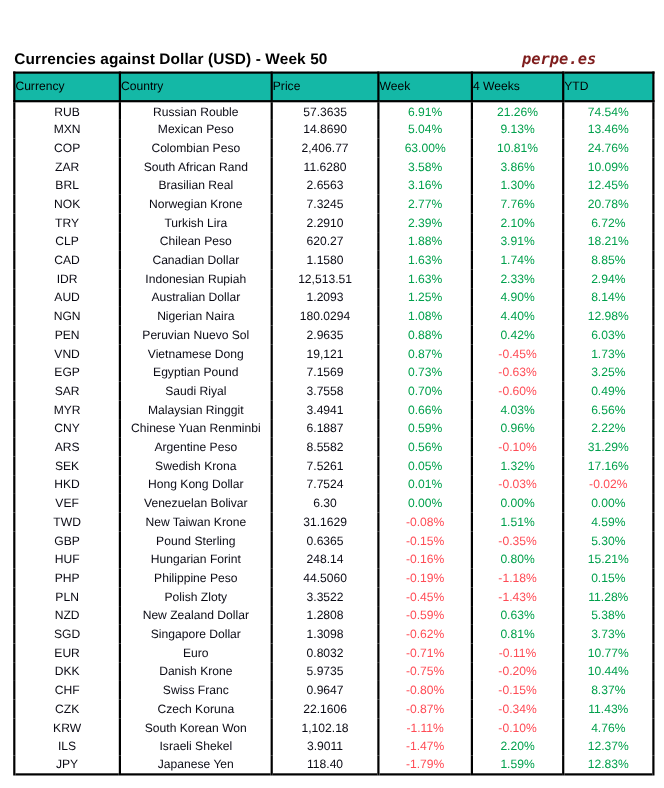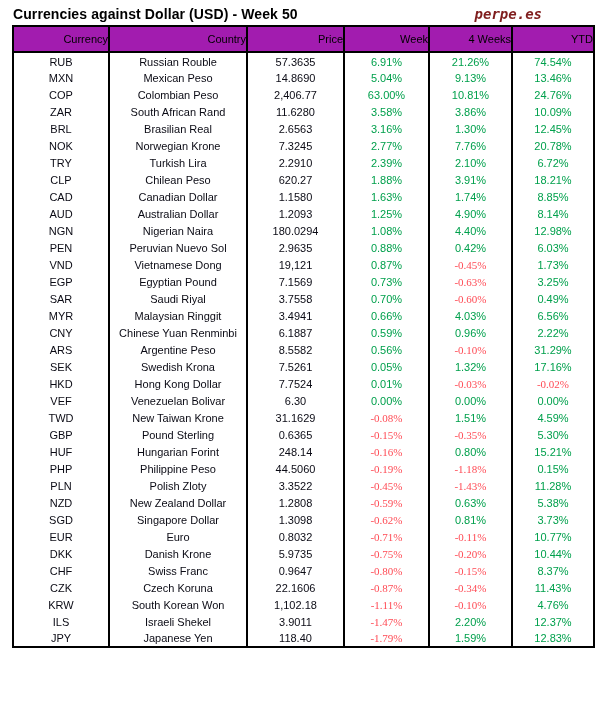--- a/index.html
+++ b/index.html
@@ -2,21 +2,21 @@
 <html style="--pos-color: #00a04c; --neg-color: #ff4b55;"><head>
 <meta charset="utf-8">
 <style>
   * { margin: 0; padding: 0; box-sizing: border-box; }
   html, body {
     width: 604px; height: 716px;
     background: #ffffff;
     font-family: "Liberation Sans", sans-serif;
     overflow: hidden;
   }
-  .page { width: 604px; height: 540px; }
+  .page { width: 604px; height: 540px; margin-top: 39px; }
 
   .titlebar {
     display: flex;
     justify-content: space-between;
     align-items: baseline;
     padding: 6px 0 3px 13px;
   }
   .page-title {
     font-size: 14px;
     font-weight: bold;
@@ -44,38 +44,38 @@
   .fx-table col.c-week    { width: 85px; }
   .fx-table col.c-4weeks  { width: 83px; }
   .fx-table col.c-ytd     { width: 82px; }
 
   .fx-table th {
     border: 2px solid #000000;
     height: 26px;
     font-size: 11px;
     font-weight: normal;
     color: #000000;
-    text-align: right;
+    text-align: left;
     vertical-align: middle;
-    background: #a21caf;
+    background: #14b8a6;
   }
   .fx-table td {
     border-left: 2px solid #000000;
     border-right: 2px solid #000000;
     height: 17px;
     font-size: 11px;
     color: #0a0a14;
     text-align: center;
     vertical-align: middle;
     white-space: nowrap;
     overflow: hidden;
   }
   .fx-table tbody tr:first-child td { padding-top: 1px; }
   .fx-table td.pos { color: var(--pos-color, #00a04c); }
-  .fx-table td.neg { color: var(--neg-color, #ff4b55); font-family: Liberation Serif, serif; }
+  .fx-table td.neg { color: var(--neg-color, #ff4b55); }
 </style>
 </head>
 <body>
 
 <div class="page">
   <div class="titlebar">
     <div class="page-title">Currencies against Dollar (USD) - Week 50</div>
     <div class="brand-logo">perpe.es</div>
   </div>
 
@@ -165,20 +165,28 @@
         </tr>
         <tr>
           <td>CAD</td>
           <td>Canadian Dollar</td>
           <td>1.1580</td>
           <td class="pos">1.63%</td>
           <td class="pos">1.74%</td>
           <td class="pos">8.85%</td>
         </tr>
         <tr>
+          <td>IDR</td>
+          <td>Indonesian Rupiah</td>
+          <td>12,513.51</td>
+          <td class="pos">1.63%</td>
+          <td class="pos">2.33%</td>
+          <td class="pos">2.94%</td>
+        </tr>
+        <tr>
           <td>AUD</td>
           <td>Australian Dollar</td>
           <td>1.2093</td>
           <td class="pos">1.25%</td>
           <td class="pos">4.90%</td>
           <td class="pos">8.14%</td>
         </tr>
         <tr>
           <td>NGN</td>
           <td>Nigerian Naira</td>

